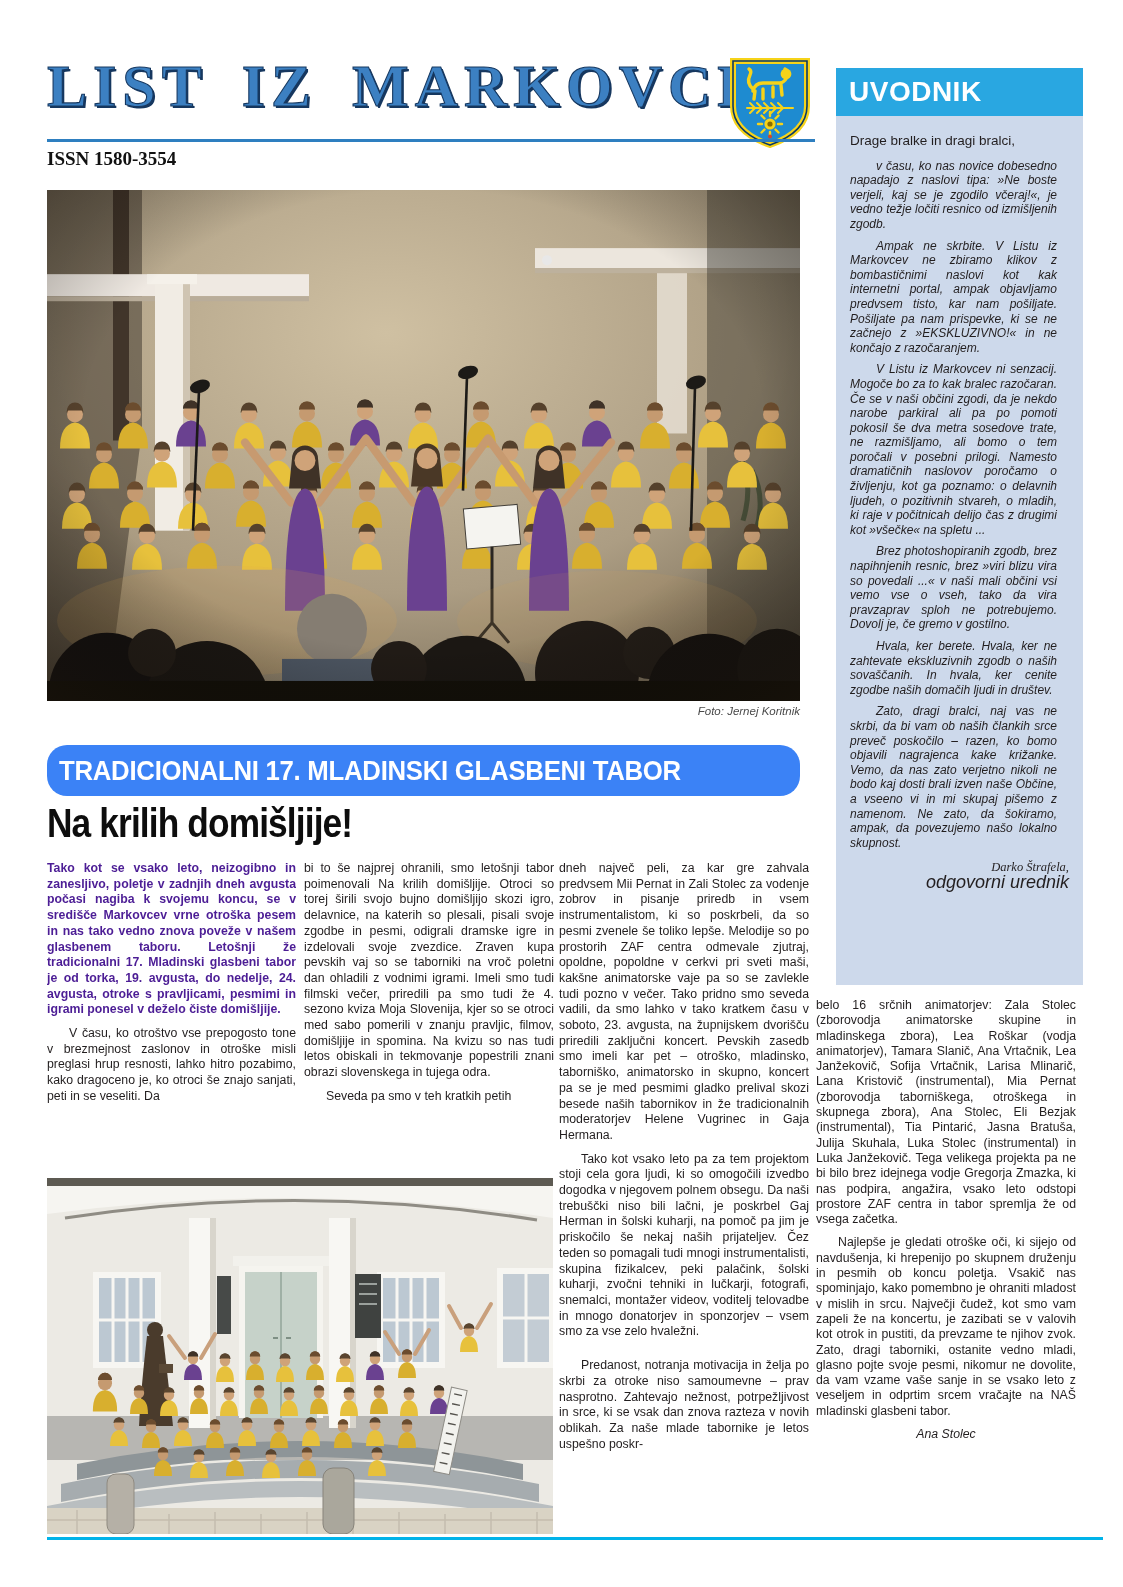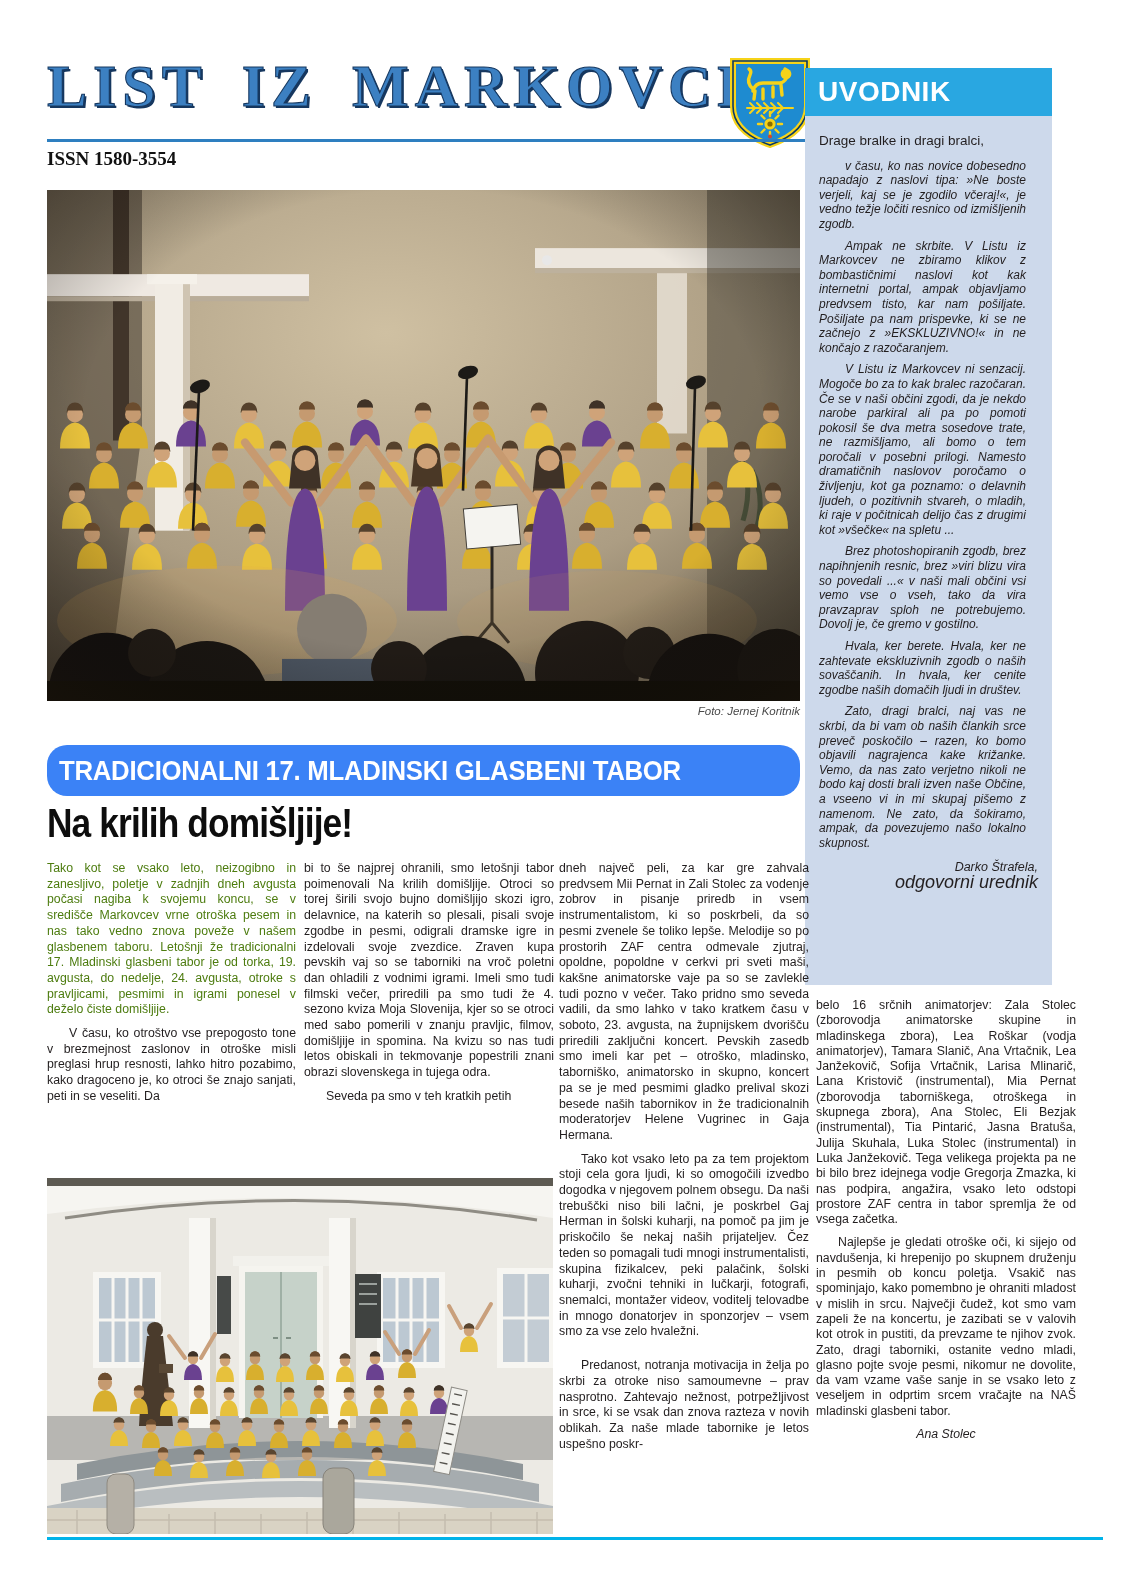--- a/index.html
+++ b/index.html
@@ -17,32 +17,32 @@
     text-shadow:2px 2px 0 #16375f;
   }
   .crest{position:absolute;left:729px;top:56px;width:82px;height:92px;}
   .masthead-rule{position:absolute;left:47px;top:139px;width:768px;height:3px;background:#2e7fc0;}
   .subtitle-row{
     position:absolute;left:47px;top:148px;width:768px;
     font-family:"Liberation Serif",serif;font-weight:bold;font-size:19px;
     display:flex;justify-content:space-between;color:#111;
   }
   
-  .editorial{position:absolute;left:805px;top:68px;width:247px;height:917px;}
+  .editorial{position:absolute;left:836px;top:68px;width:247px;height:917px;}
   .editorial-header{
     height:48px;background:#29a7e1;color:#fff;font-weight:bold;font-size:28px;
     line-height:48px;padding-left:13px;letter-spacing:.5px;
   }
   .editorial-body{
     background:#cdd9eb;height:855px;padding:14px 14px 0 14px;overflow:hidden;
     font-size:12px;line-height:14.6px;text-align:justify;
   }
   .editorial-body .greeting{font-weight:normal;font-style:normal;font-size:13.5px;margin:4px 0 10px 0;}
   .editorial-body p.ed{font-style:italic;margin:0 12px 7px 0;text-indent:26px;}
-  .editorial-body .sig{font-style:italic;text-align:right;margin:10px 0 0 0;font-size:12.5px;}
+  .editorial-body .sig{font-style:italic;text-align:right;margin:10px 0 0 0;font-size:12.5px;font-family:Liberation Serif, serif;}
   .editorial-body .sig2{font-style:italic;text-align:right;margin:0;font-size:18px;}
   
   .main-photo{position:absolute;left:47px;top:190px;width:753px;height:511px;margin:0;}
   .main-photo svg,.bottom-photo svg{display:block;width:100%;height:100%;}
   .photo-credit{
     position:absolute;left:47px;top:705px;width:753px;text-align:right;
     font-size:11.5px;font-style:italic;color:#4a4a4a;
   }
   .bottom-photo{position:absolute;left:47px;top:1178px;width:506px;height:356px;margin:0;}
   
@@ -58,21 +58,21 @@
     transform:scaleX(.86);transform-origin:left top;
   }
   .col{position:absolute;top:861px;font-size:12.3px;line-height:15.7px;text-align:justify;overflow:hidden;}
   .col p{margin:0 0 8px 0;}
   .col p.indent{text-indent:22px;}
   .col p.gap{margin-top:18px;}
   .col1{left:47px;width:249px;height:312px;}
   .col2{left:304px;width:250px;height:312px;}
   .col3{left:559px;width:250px;height:674px;}
   .col4{left:816px;top:998px;width:260px;height:520px;line-height:15.3px;}
-  .lead{color:#4d7c0f;font-weight:normal;}
+  .lead{color:#4c1d95;font-weight:bold;}
   .byline{font-style:italic;text-align:center;margin-top:2px;}
   .footer-rule{position:absolute;left:47px;top:1537px;width:1056px;height:3px;background:#00b3e9;}
 </style>
 </head>
 <body>
 
 <div class="page">
 
   <h1 class="masthead-title">LIST IZ MARKOVCEV</h1>
 

